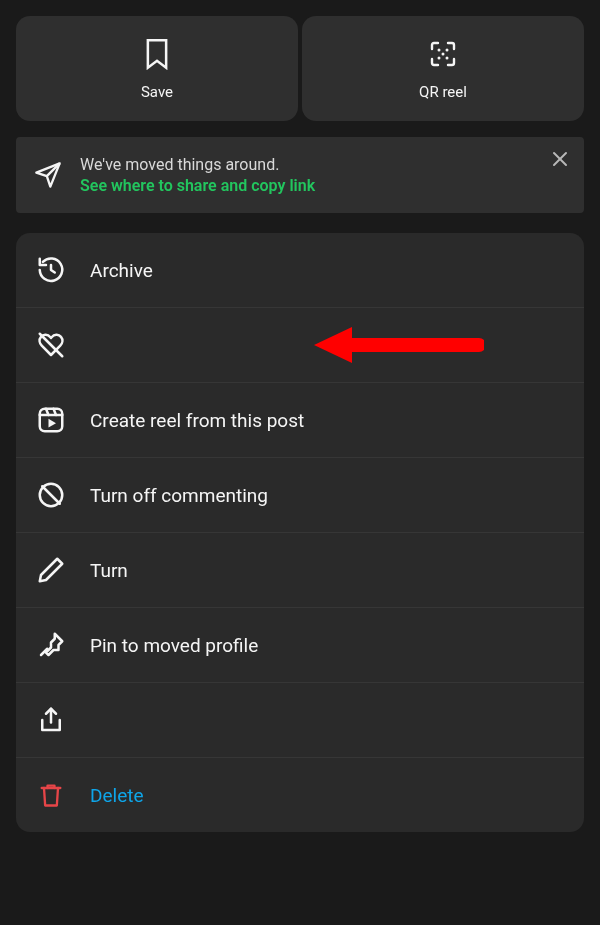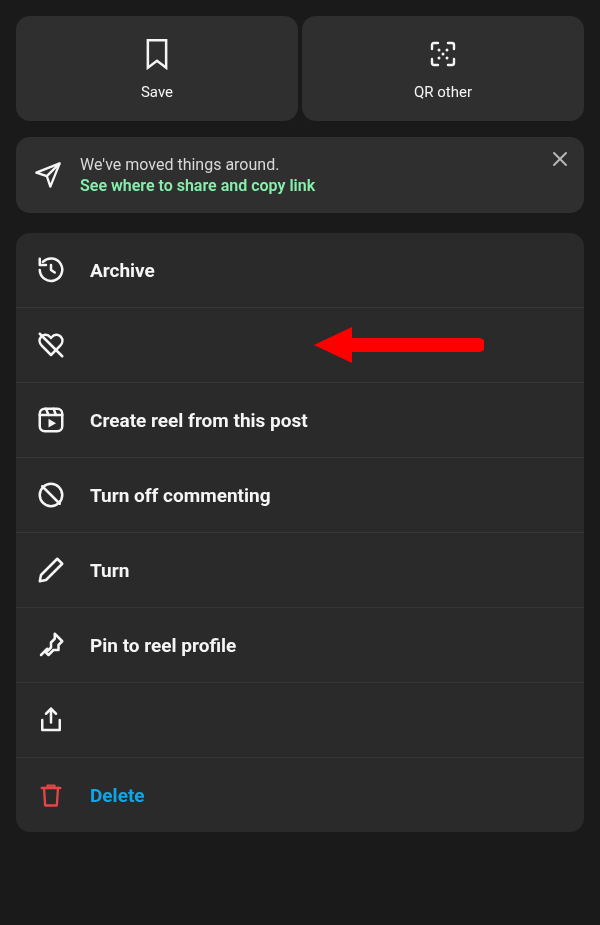--- a/index.html
+++ b/index.html
@@ -39,21 +39,21 @@
       display: flex;
       align-items: center;
       justify-content: center;
     }
     .top-button-label {
       font-size: 15px;
       color: #f5f5f5;
     }
     .banner {
       background-color: #2f2f2f;
-      border-radius: 14px;
+      border-radius: 4px;
       padding: 18px 18px 18px 18px;
       display: flex;
       align-items: center;
       gap: 18px;
       position: relative;
       margin-bottom: 20px;
     }
     .banner .send-icon {
       width: 28px;
       height: 28px;
@@ -67,21 +67,21 @@
       display: flex;
       flex-direction: column;
       gap: 2px;
     }
     .banner-text .line1 {
       font-size: 16px;
       color: #d9d9d9;
     }
     .banner-text .line2 {
       font-size: 16px;
-      color: #86efac;
+      color: #22c55e;
       font-weight: 600;
     }
     .banner .close-btn {
       position: absolute;
       top: 12px;
       right: 14px;
       width: 20px;
       height: 20px;
       display:flex;align-items:center;justify-content:center;
       cursor: pointer;
@@ -92,21 +92,20 @@
       overflow: hidden;
     }
     .menu-item {
       display: flex;
       align-items: center;
       gap: 24px;
       padding: 22px 20px;
       cursor: pointer;
       border-top: 1px solid rgba(255,255,255,0.06);
       position: relative;
-      font-weight: bold;
     }
     .menu-item:first-child {
       border-top: none;
     }
     .menu-item .item-icon {
       width: 30px;
       height: 30px;
       display:flex;
       align-items:center;
       justify-content:center;
@@ -149,21 +148,21 @@
         <path d="M21 5 H25 Q27 5 27 7 V11"></path>
         <path d="M27 21 V25 Q27 27 25 27 H21"></path>
         <path d="M11 27 H7 Q5 27 5 25 V21"></path>
         <circle cx="12" cy="12" r="1.5" fill="#f5f5f5" stroke="none"></circle>
         <circle cx="20" cy="12" r="1.5" fill="#f5f5f5" stroke="none"></circle>
         <circle cx="12" cy="20" r="1.5" fill="#f5f5f5" stroke="none"></circle>
         <circle cx="20" cy="20" r="1.5" fill="#f5f5f5" stroke="none"></circle>
         <circle cx="16" cy="16" r="1.5" fill="#f5f5f5" stroke="none"></circle>
       </svg>
     </span>
-    <span class="top-button-label">QR other</span>
+    <span class="top-button-label">QR reel</span>
   </div>
 </div>
 
 <div class="banner">
   <span class="send-icon">
     <svg width="28" height="28" viewBox="0 0 24 24" fill="none" stroke="#f5f5f5" stroke-width="2" stroke-linejoin="round">
       <path d="M22 2 L2 10 L11 13 L14 22 L22 2 Z"></path>
       <line x1="22" y1="2" x2="11" y2="13"></line>
     </svg>
   </span>
@@ -239,21 +238,21 @@
     <span class="item-label">Turn</span>
   </div>
 
   <div class="menu-item">
     <span class="item-icon">
       <svg width="30" height="30" viewBox="0 0 24 24" fill="none" stroke="#f5f5f5" stroke-width="2" stroke-linecap="round" stroke-linejoin="round">
         <path d="M15 3 L21 9 L18 12 L18 16 L14 16 L10 20 L8 18 L12 14 L12 10 L15 7 Z" transform="rotate(0 12 12)"></path>
         <line x1="9" y1="15" x2="4" y2="20"></line>
       </svg>
     </span>
-    <span class="item-label">Pin to reel profile</span>
+    <span class="item-label">Pin to moved profile</span>
   </div>
 
   <div class="menu-item">
     <span class="item-icon">
       <svg width="30" height="30" viewBox="0 0 24 24" fill="none" stroke="#f5f5f5" stroke-width="2" stroke-linecap="round" stroke-linejoin="round">
         <path d="M12 3 V14"></path>
         <polyline points="8 7 12 3 16 7"></polyline>
         <path d="M5 12 V20 H19 V12"></path>
       </svg>
     </span>

